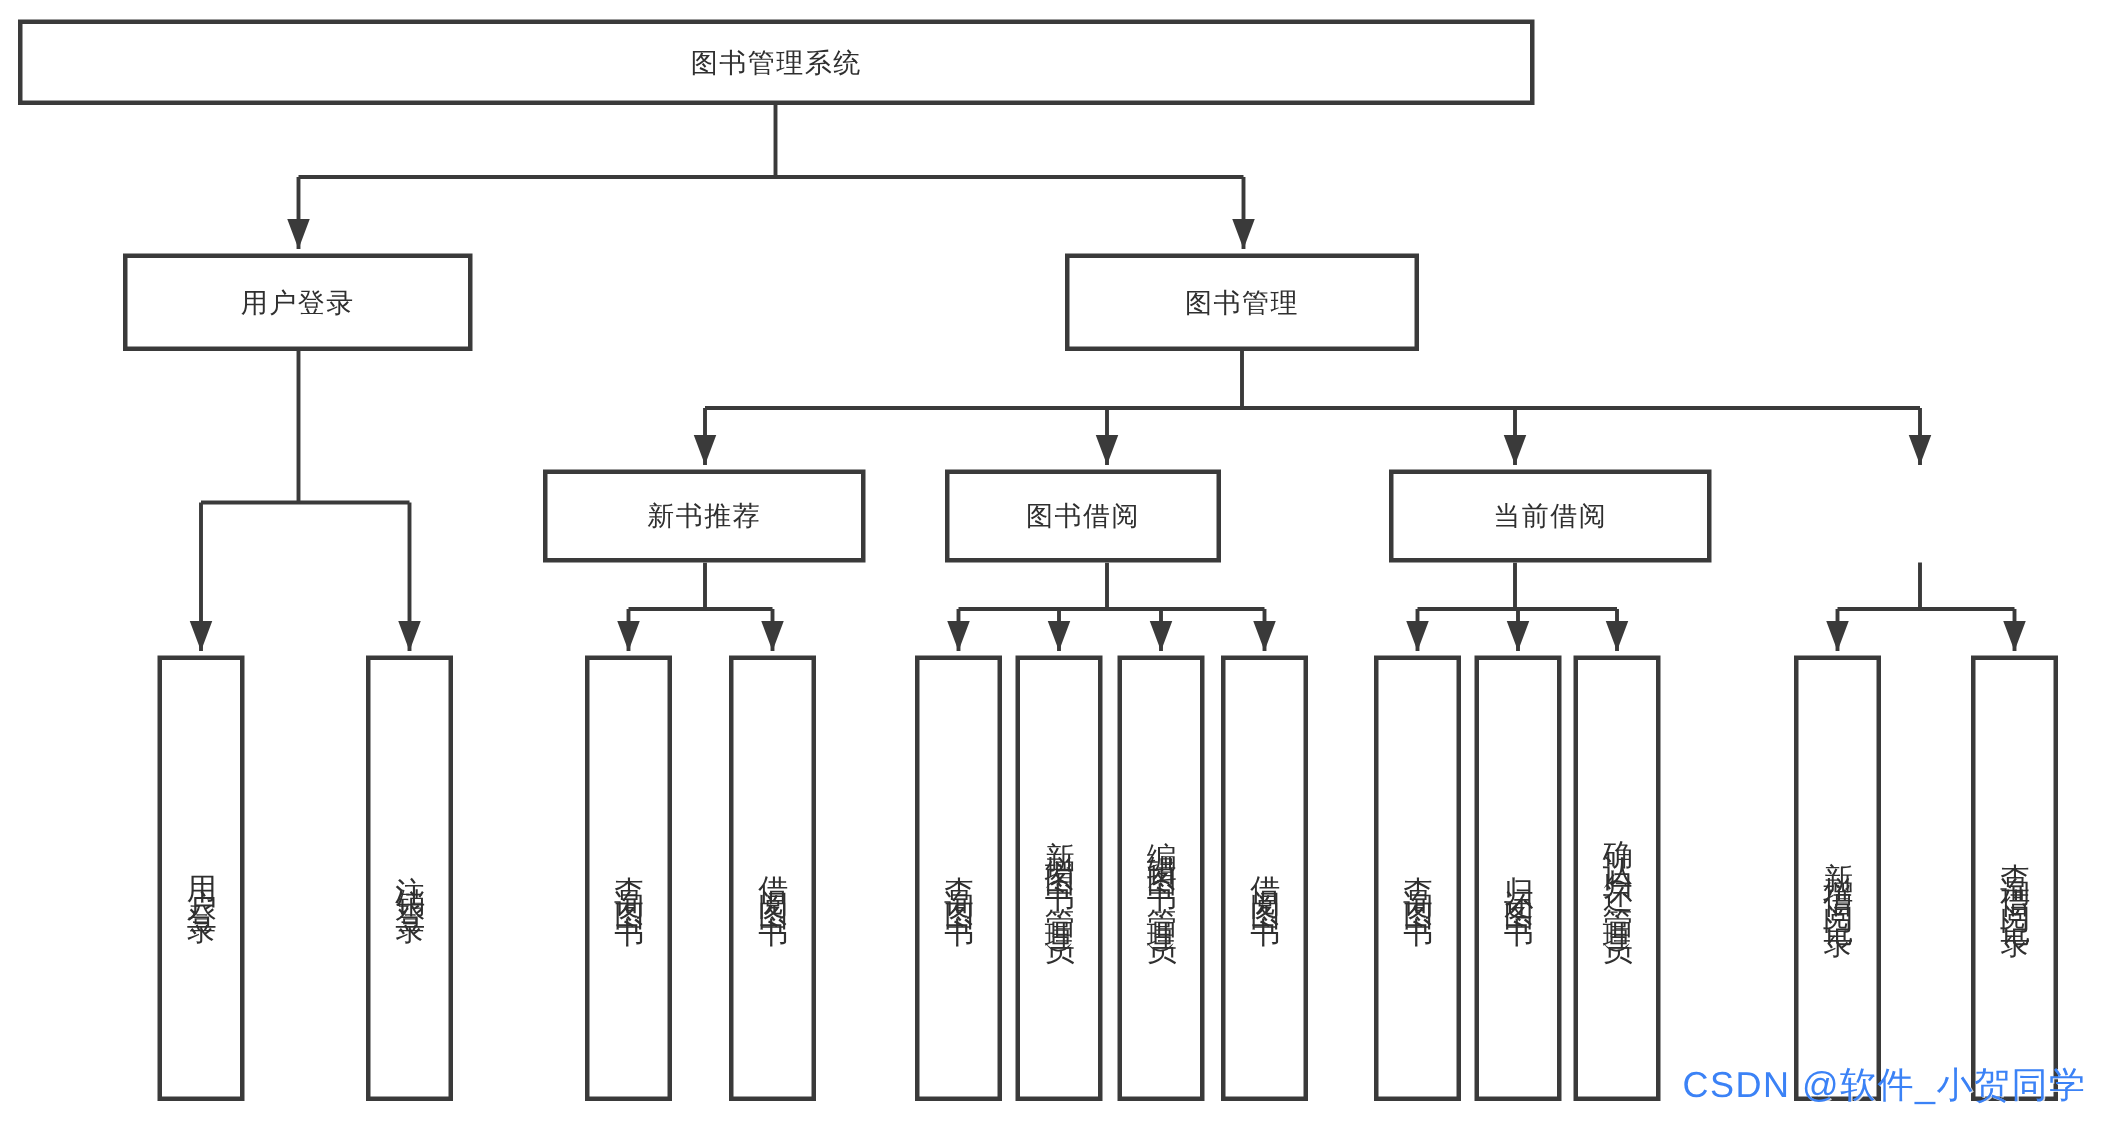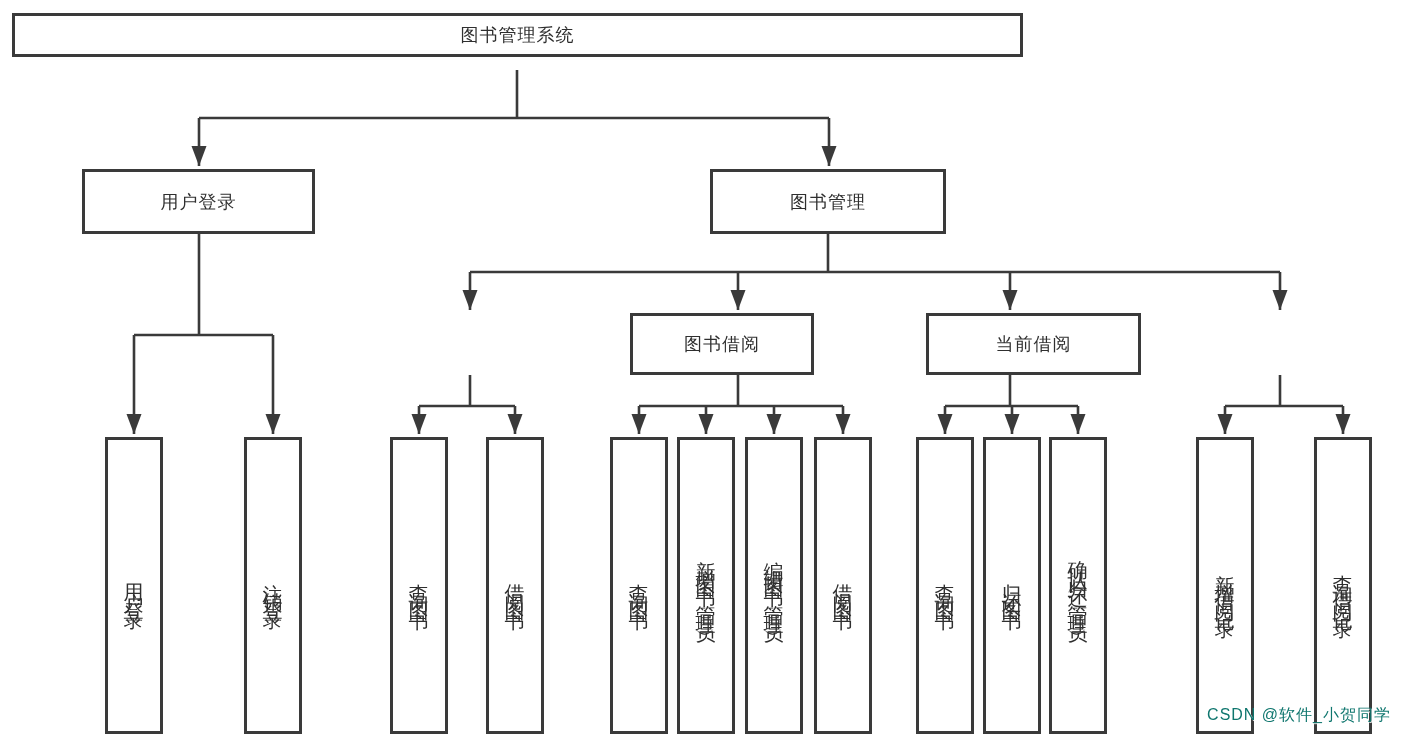--- a/index.html
+++ b/index.html
@@ -39,24 +39,24 @@
   }
   .node.v span {
     writing-mode: vertical-rl;
     font-size: 20px;
     letter-spacing: 9px;
     line-height: 1;
   }
   #watermark {
     position: absolute;
     right: 14px;
-    bottom: 21px;
-    font-size: 16px;
+    bottom: 8px;
+    font-size: 24px;
     letter-spacing: 1px;
-    color: #0f766e;
+    color: #3b82f6;
     text-shadow: 1px 1px 0 rgba(255,255,255,0.8);
     white-space: nowrap;
   }
 </style>
 </head>
 <body>
 
 <div id="canvas">
 
   <svg id="connectors" viewBox="0 0 1405 747" xmlns="http://www.w3.org/2000/svg">
@@ -107,31 +107,34 @@
       <line x1="1078" y1="406" x2="1078" y2="434" marker-end="url(#arrowhead)"></line>
     </g>
 
     <g>
       <path d="M1280 375 V406 M1225 406 H1343"></path>
       <line x1="1225" y1="406" x2="1225" y2="434" marker-end="url(#arrowhead)"></line>
       <line x1="1343" y1="406" x2="1343" y2="434" marker-end="url(#arrowhead)"></line>
     </g>
   </svg>
 
-  <div class="node h" style="left:12px; top:13px; width:1011px; height:44px;">
+  <div class="node h" style="left:12px; top:13px; width:1011px; height:57px;">
     <span>图书管理系统</span>
   </div>
 
   <div class="node h" style="left:82px; top:169px; width:233px; height:65px;">
     <span>用户登录</span>
   </div>
   <div class="node h" style="left:710px; top:169px; width:236px; height:65px;">
     <span>图书管理</span>
   </div>
 
+  <div class="node h" style="left:362px; top:313px; width:215px; height:62px;">
+    <span>新书推荐</span>
+  </div>
   <div class="node h" style="left:630px; top:313px; width:184px; height:62px;">
     <span>图书借阅</span>
   </div>
   <div class="node h" style="left:902px; top:313px; width:215px; height:62px;margin-left:24px;">
     <span>当前借阅</span>
   </div>
 
   <div class="node v" style="left:105px; top:437px; width:58px; height:297px;">
     <span>用户登录</span>
   </div>

